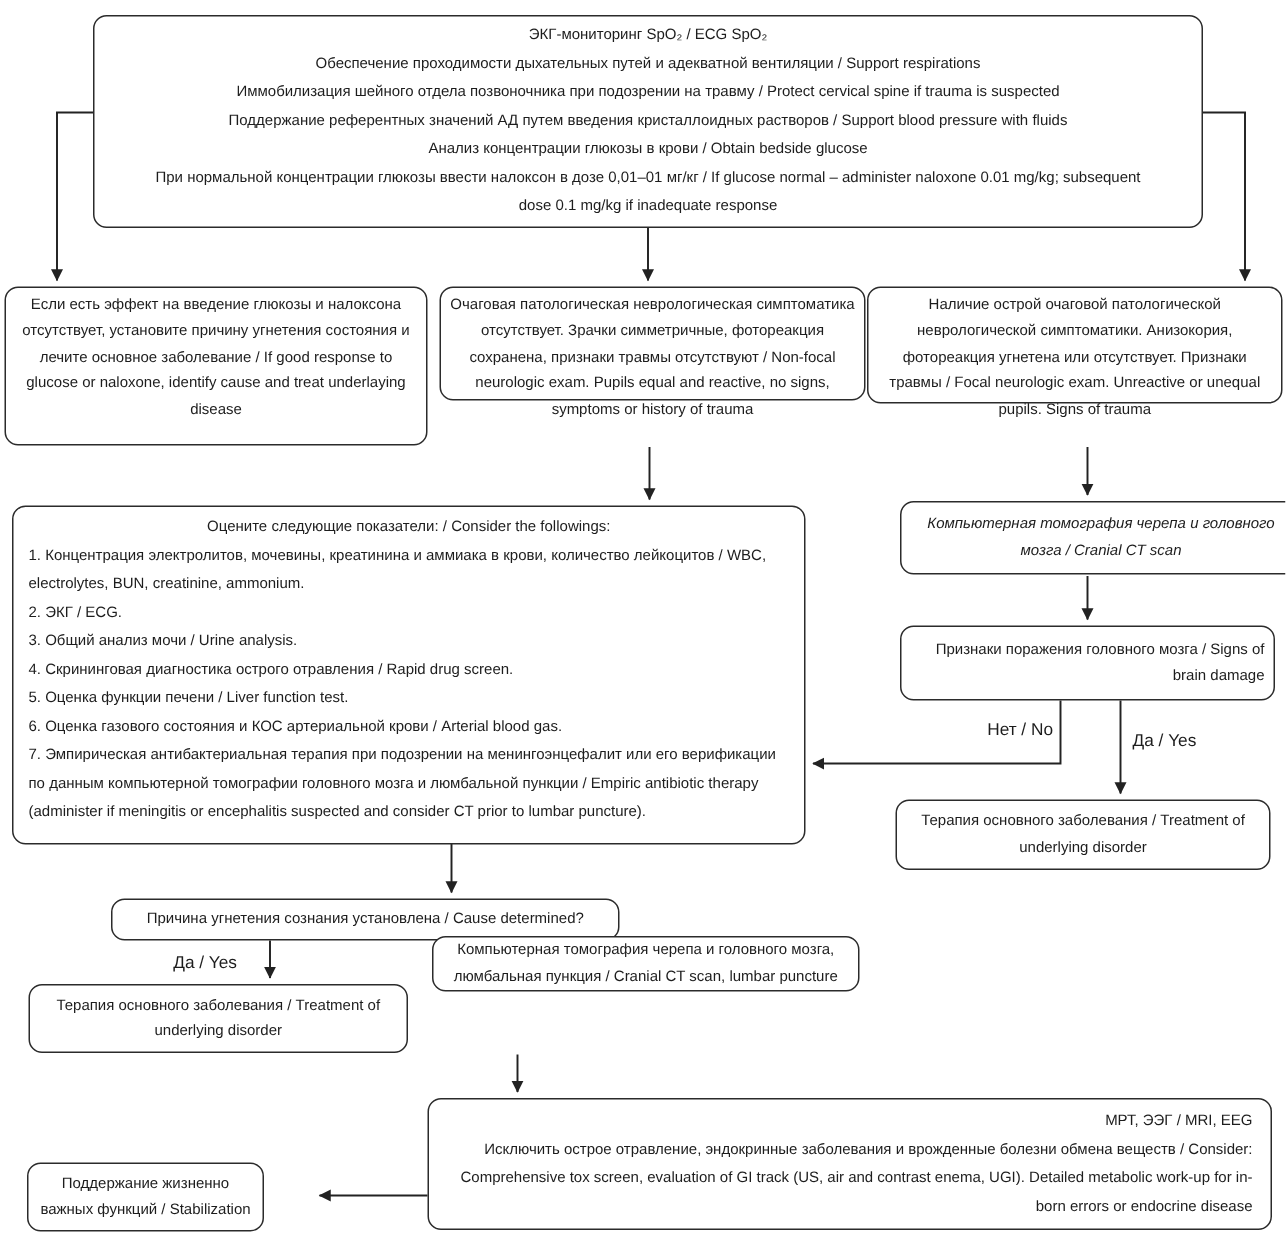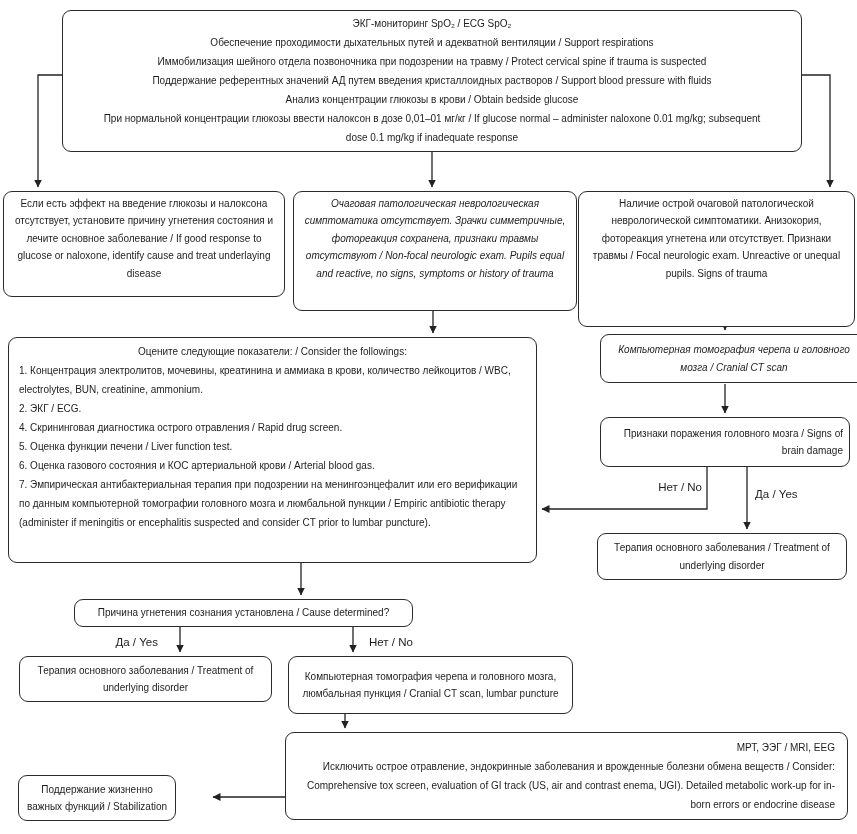--- a/index.html
+++ b/index.html
@@ -50,28 +50,29 @@
     <div>ЭКГ-мониторинг SpO₂ / ECG SpO₂</div>
     <div>Обеспечение проходимости дыхательных путей и адекватной вентиляции / Support respirations</div>
     <div>Иммобилизация шейного отдела позвоночника при подозрении на травму / Protect cervical spine if trauma is suspected</div>
     <div>Поддержание референтных значений АД путем введения кристаллоидных растворов / Support blood pressure with fluids</div>
     <div>Анализ концентрации глюкозы в крови / Obtain bedside glucose</div>
     <div>При нормальной концентрации глюкозы ввести налоксон в дозе 0,01–01 мг/кг / If glucose normal – administer naloxone 0.01 mg/kg; subsequent dose 0.1 mg/kg if inadequate response</div>
   </div>
 
   <div class="box tcenter" style="left:3px;top:191px;width:282px;height:106px;padding:3px 6px;">Если есть эффект на введение глюкозы и налоксона отсутствует, установите причину угнетения состояния и лечите основное заболевание / If good response to glucose or naloxone, identify cause and treat underlaying disease</div>
 
-  <div class="box tcenter" style="left:293px;top:191px;width:284px;height:120px;padding:3px 6px;font-style:italic;">Очаговая патологическая неврологическая симптоматика отсутствует. Зрачки симметричные, фотореакция сохранена, признаки травмы отсутствуют / Non-focal neurologic exam. Pupils equal and reactive, no signs, symptoms or history of trauma</div>
+  <div class="box tcenter" style="left:293px;top:191px;width:284px;height:76px;padding:3px 6px;">Очаговая патологическая неврологическая симптоматика отсутствует. Зрачки симметричные, фотореакция сохранена, признаки травмы отсутствуют / Non-focal neurologic exam. Pupils equal and reactive, no signs, symptoms or history of trauma</div>
 
-  <div class="box tcenter" style="left:578px;top:191px;width:277px;height:136px;padding:3px 6px;">Наличие острой очаговой патологической неврологической симптоматики. Анизокория, фотореакция угнетена или отсутствует. Признаки травмы / Focal neurologic exam. Unreactive or unequal pupils. Signs of trauma</div>
+  <div class="box tcenter" style="left:578px;top:191px;width:277px;height:78px;padding:3px 6px;">Наличие острой очаговой патологической неврологической симптоматики. Анизокория, фотореакция угнетена или отсутствует. Признаки травмы / Focal neurologic exam. Unreactive or unequal pupils. Signs of trauma</div>
 
   <div class="box consider-box" style="left:8px;top:337px;width:529px;height:226px;">
     <div class="tcenter">Оцените следующие показатели: / Consider the followings:</div>
     <div>1. Концентрация электролитов, мочевины, креатинина и аммиака в крови, количество лейкоцитов / WBC, electrolytes, BUN, creatinine, ammonium.</div>
     <div>2. ЭКГ / ECG.</div>
+    <div>3. Общий анализ мочи / Urine analysis.</div>
     <div>4. Скрининговая диагностика острого отравления / Rapid drug screen.</div>
     <div>5. Оценка функции печени / Liver function test.</div>
     <div>6. Оценка газового состояния и КОС артериальной крови / Arterial blood gas.</div>
     <div>7. Эмпирическая антибактериальная терапия при подозрении на менингоэнцефалит или его верификации по данным компьютерной томографии головного мозга и люмбальной пункции / Empiric antibiotic therapy (administer if meningitis or encephalitis suspected and consider CT prior to lumbar puncture).</div>
   </div>
 
   <div class="box tcenter vcenter" style="left:600px;top:334px;width:268px;height:49px;font-style:italic;">Компьютерная томография черепа и головного мозга / Cranial CT scan</div>
 
   <div class="box tcenter vcenter" style="left:600px;top:417px;width:250px;height:50px;text-align:right;">Признаки поражения головного мозга / Signs of brain damage</div>
 
@@ -82,21 +83,21 @@
   <div class="box tcenter vcenter" style="left:597px;top:533px;width:250px;height:47px;">Терапия основного заболевания / Treatment of underlying disorder</div>
 
   <div class="box tcenter vcenter" style="left:74px;top:599px;width:339px;height:28px;">Причина угнетения сознания установлена / Cause determined?</div>
 
   <div class="label" style="left:96px;top:635px;width:62px;text-align:right;">Да / Yes</div>
 
   <div class="label" style="left:369px;top:635px;">Нет / No</div>
 
   <div class="box tcenter vcenter" style="left:19px;top:656px;width:253px;height:46px;">Терапия основного заболевания / Treatment of underlying disorder</div>
 
-  <div class="box tcenter vcenter" style="left:288px;top:656px;width:285px;height:58px;">Компьютерная томография черепа и головного мозга, люмбальная пункция / Cranial CT scan, lumbar puncture</div>
+  <div class="box tcenter vcenter" style="left:288px;top:624px;width:285px;height:37px;">Компьютерная томография черепа и головного мозга, люмбальная пункция / Cranial CT scan, lumbar puncture</div>
 
   <div class="box mri-box" style="left:285px;top:732px;width:563px;height:88px;">
     <div>МРТ, ЭЭГ / MRI, EEG</div>
     <div>Исключить острое отравление, эндокринные заболевания и врожденные болезни обмена веществ / Consider: Comprehensive tox screen, evaluation of GI track (US, air and contrast enema, UGI). Detailed metabolic work-up for in-born errors or endocrine disease</div>
   </div>
 
   <div class="box tcenter vcenter" style="left:18px;top:775px;width:158px;height:46px;">Поддержание жизненно важных функций / Stabilization</div>
 
 </div>
 

